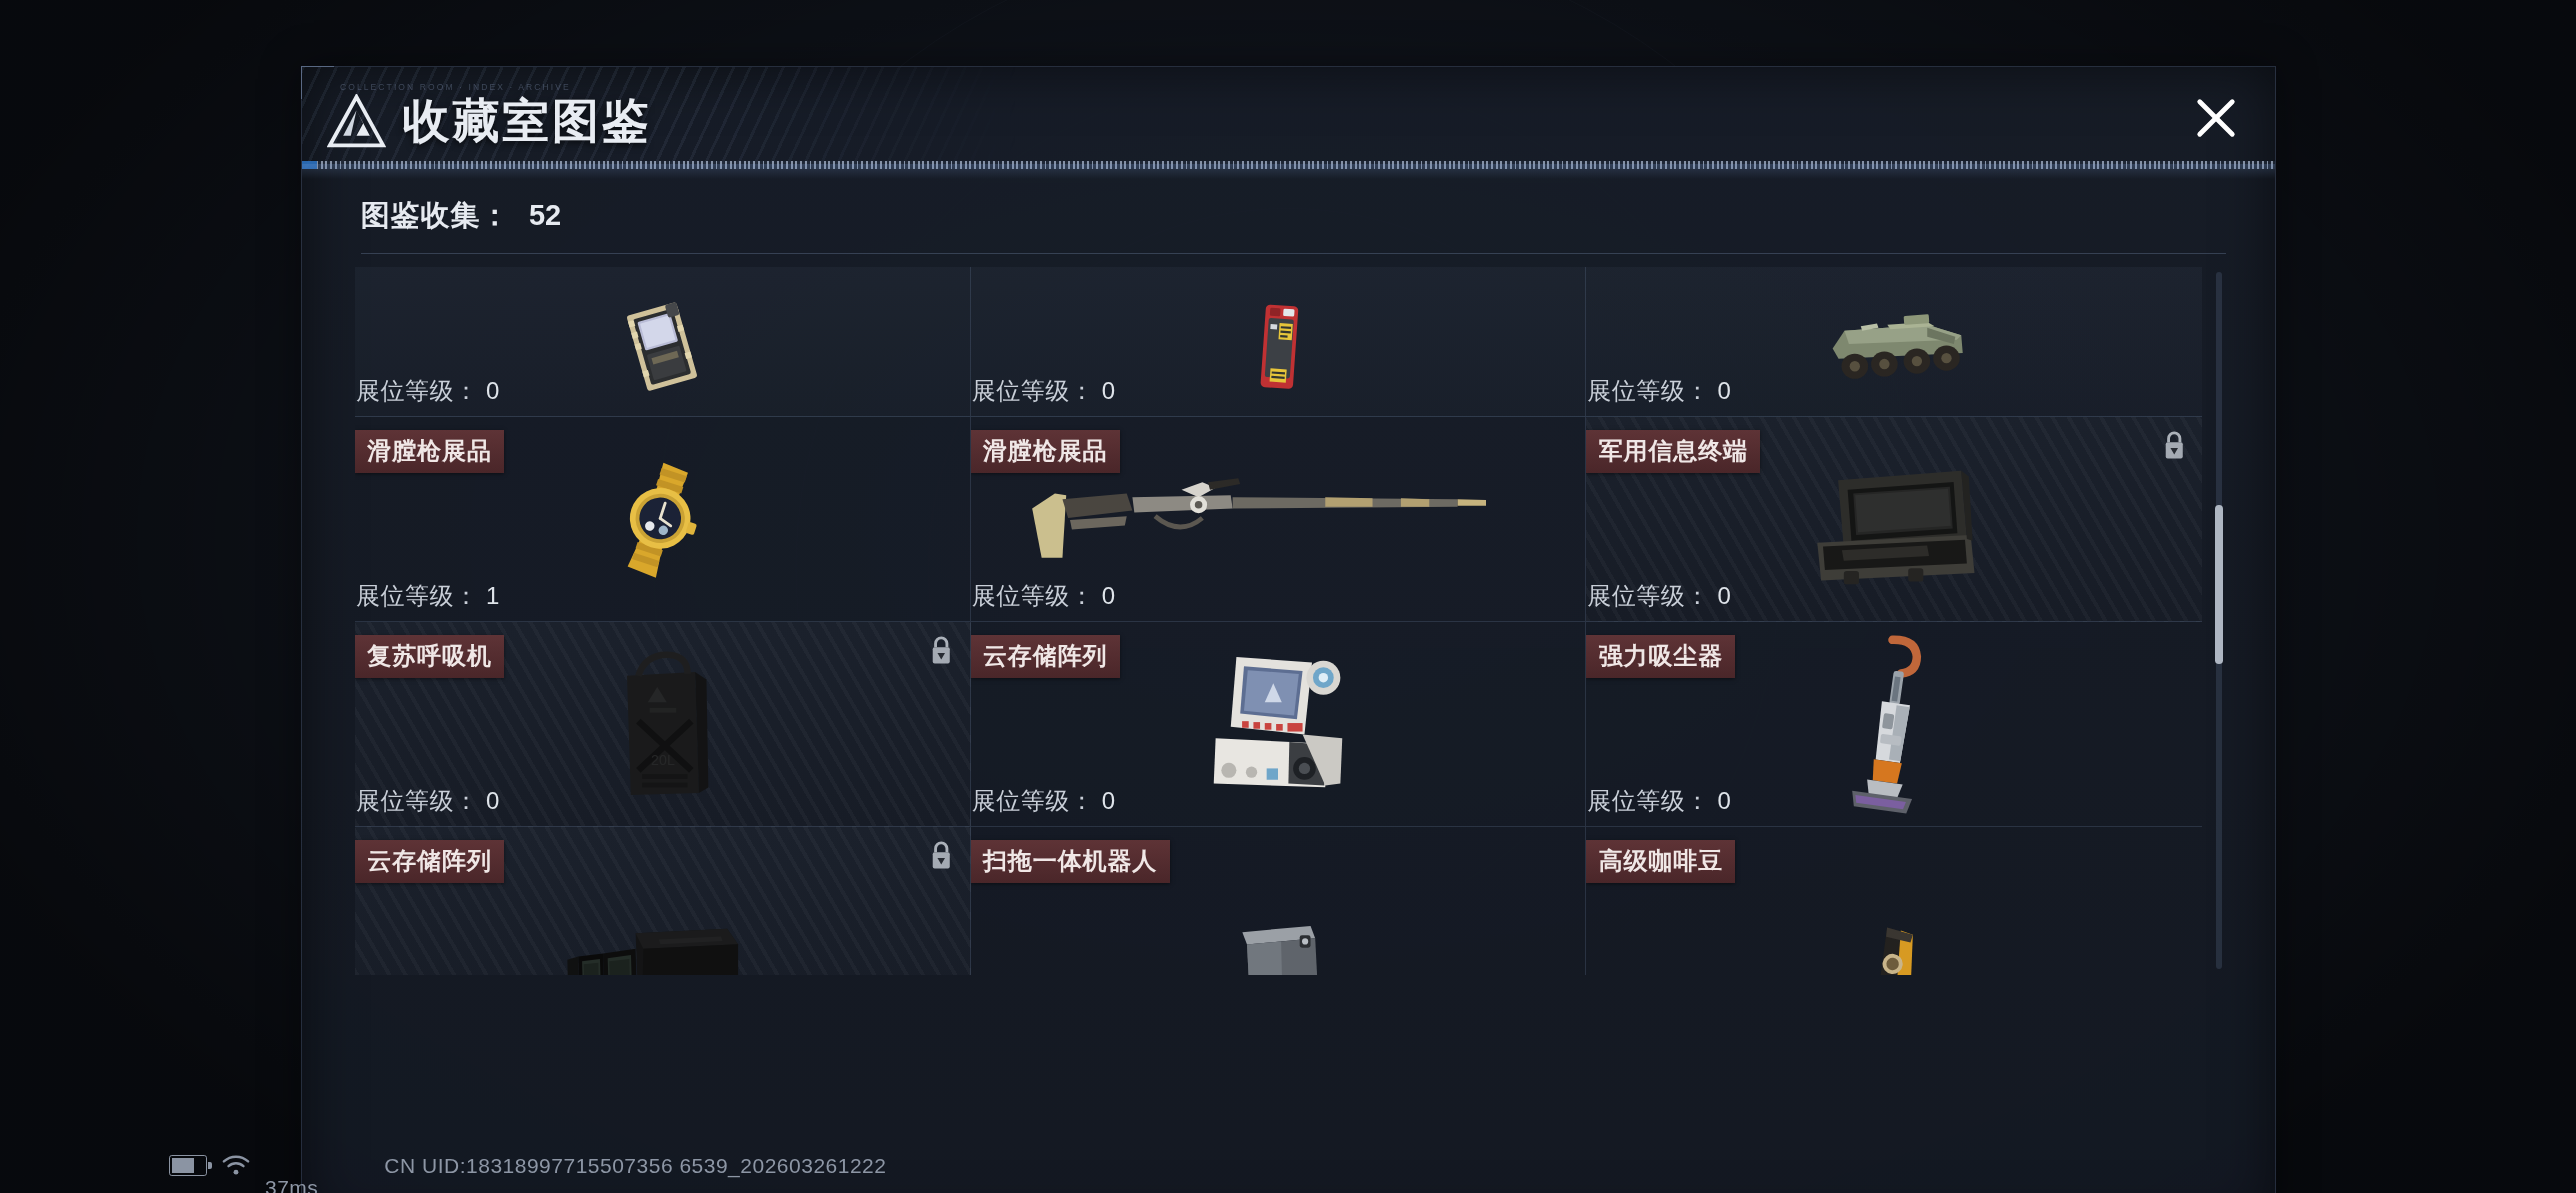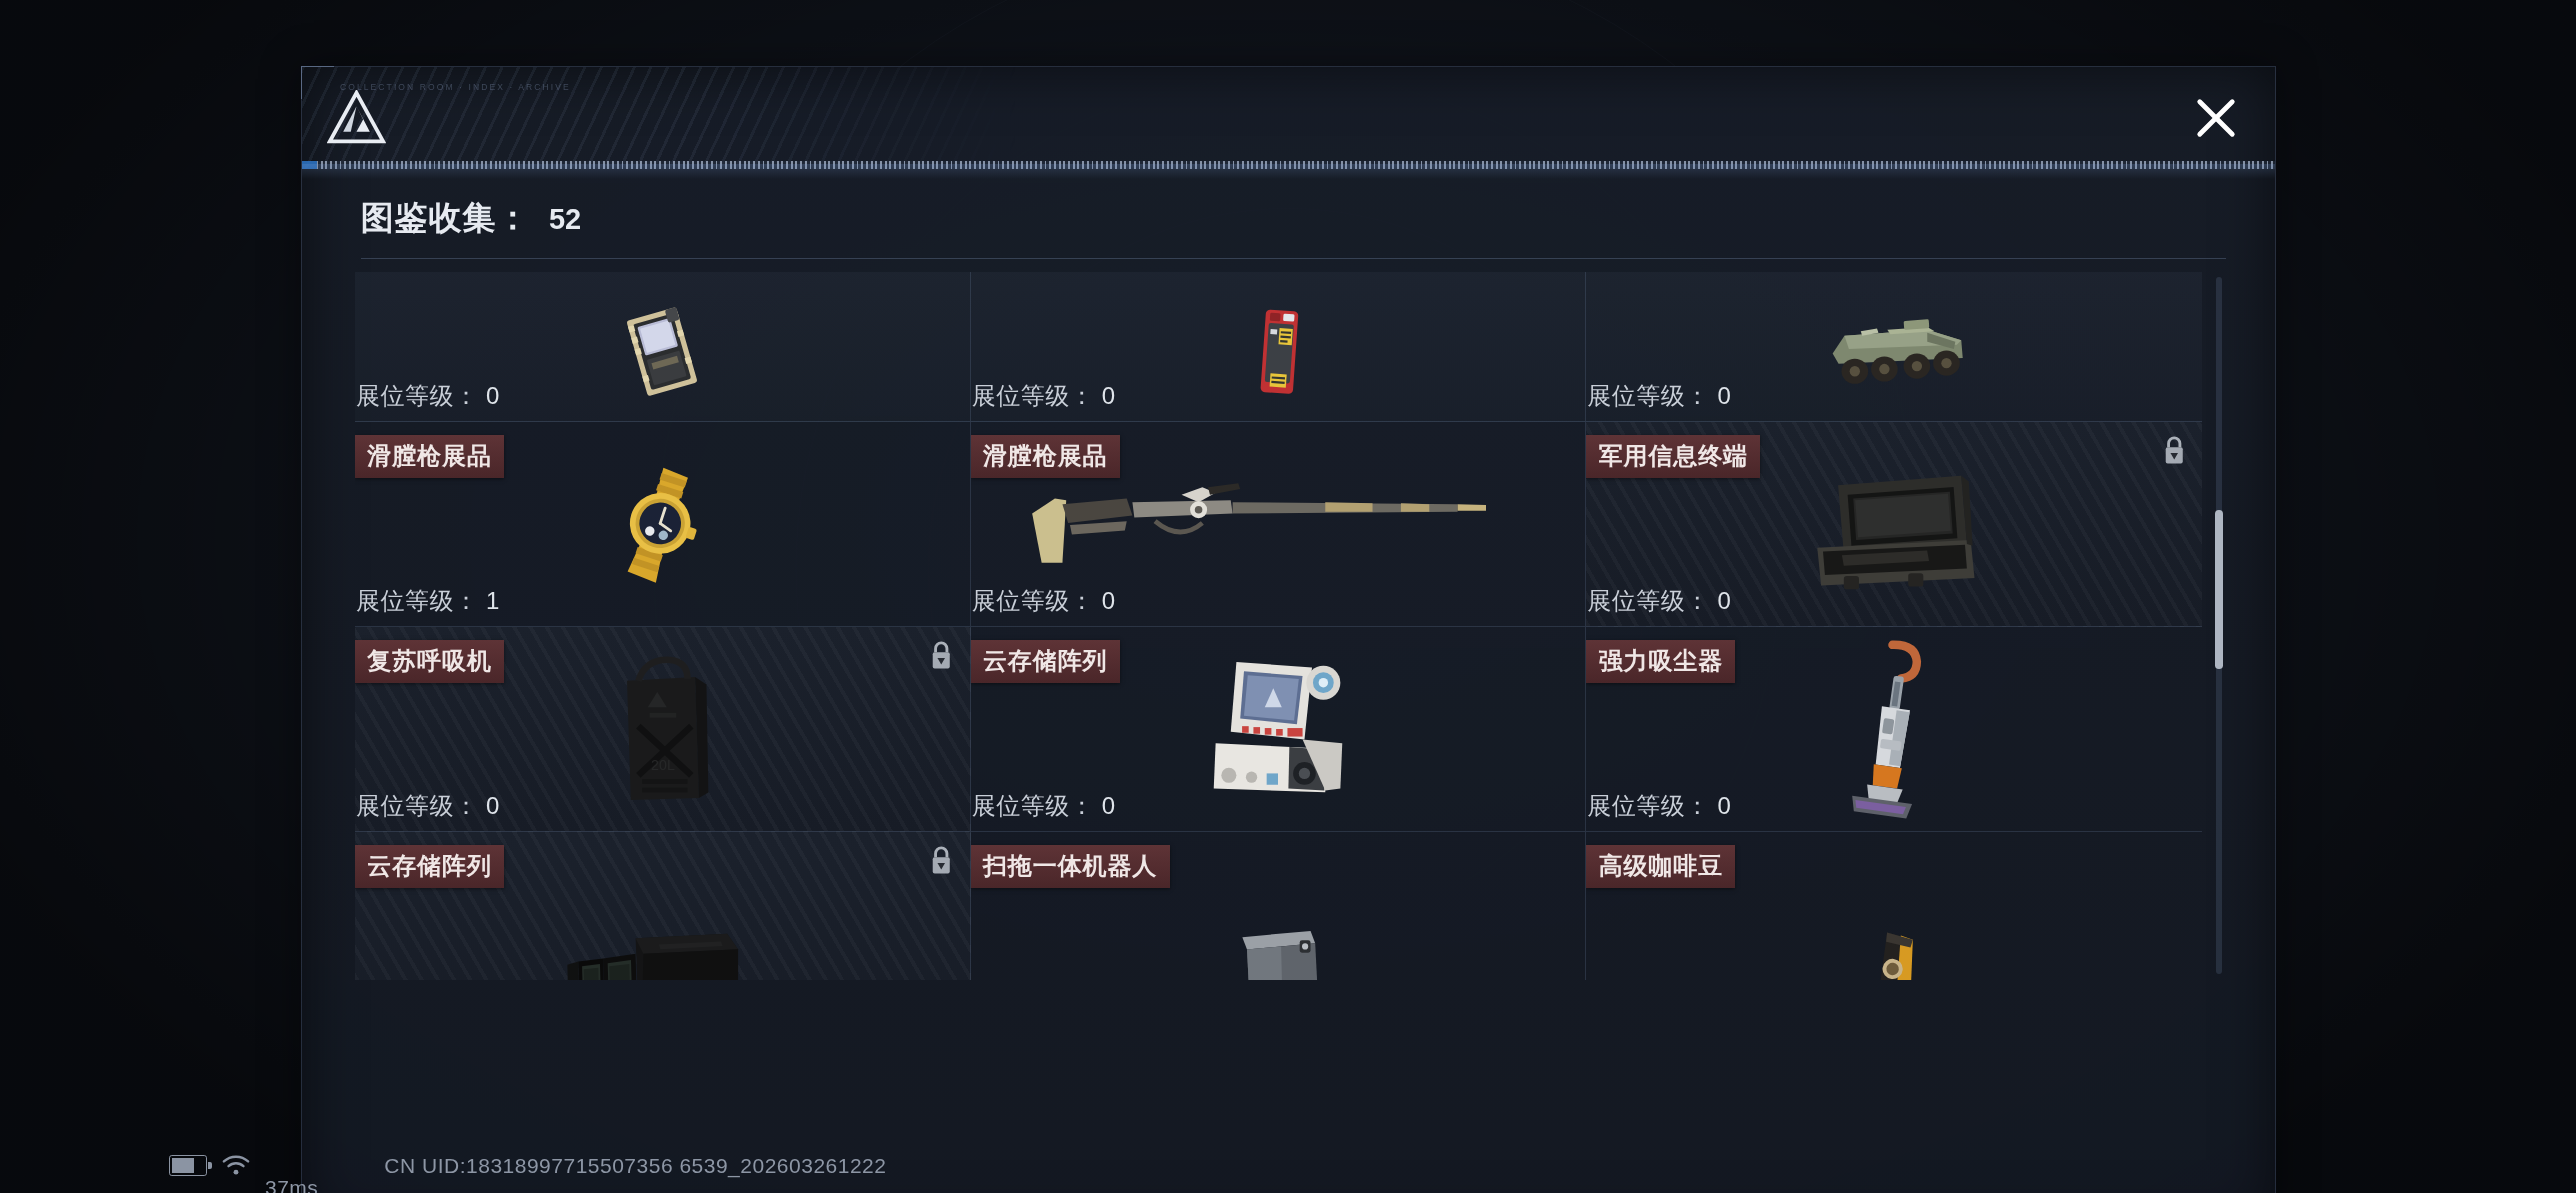--- a/index.html
+++ b/index.html
@@ -65,21 +65,21 @@
     opacity:.85;
   }
   #hdr-rule:before{ content:""; position:absolute; left:0; top:0; width:15px; height:8.5px;
     background:#2e76c8; }
   #hdr-glow{ position:absolute; left:0; right:0; bottom:-9.5px; height:15px;
     background:linear-gradient(180deg, rgba(120,155,210,.22), rgba(0,0,0,0)); }
 
   
   #body{ position:relative; padding:26.5px 45px 0 53px; height:calc(100% - 102px); }
   #collect-line{ display:flex; align-items:baseline; gap:3.8px; padding-left:5.7px; }
-  #collect-label{ font-size:33px; font-weight:bold; color:#e6eaf0; letter-spacing:0.9px; }
+  #collect-label{ font-size:29px; font-weight:bold; color:#e6eaf0; letter-spacing:0.9px; }
   #collect-value{ font-size:29px; font-weight:bold; color:#e6eaf0; margin-left:15px; }
   #collect-rule{ margin:17px 3.8px 0 5.7px; height:0.9px; background:rgba(130,152,188,.30); }
 
   
   #grid-view{ position:relative; margin-top:13.3px; height:708px; overflow:hidden;
     padding-right:28px; }
   #grid{ display:grid; grid-template-columns:repeat(3,1fr); }
   .cell{ position:relative; height:205px;
     border-right:0.9px solid rgba(120,142,178,.22);
     border-bottom:0.9px solid rgba(120,142,178,.22);
@@ -145,20 +145,21 @@
     <div id="hdr-micro">COLLECTION ROOM · INDEX · ARCHIVE</div>
 
     <div id="title-wrap">
       <span id="logo">
         <svg viewBox="0 0 62 58">
           <path d="M31 3 L59 54 L3 54 Z" fill="none" stroke="#e9edf3" stroke-width="4"></path>
           <path d="M31 17 L45 44 L31 44 L38 31 Z" fill="#e9edf3"></path>
           <path d="M31 17 L17 44 L25 44 Z" fill="#cfd6e0"></path>
         </svg>
       </span>
+      <span id="title">收藏室图鉴</span>
     </div>
 
     <div id="close-btn">
       <svg viewBox="0 0 46 46">
         <line x1="6" y1="6" x2="40" y2="40" stroke="#ffffff" stroke-width="5" stroke-linecap="round"></line>
         <line x1="40" y1="6" x2="6" y2="40" stroke="#ffffff" stroke-width="5" stroke-linecap="round"></line>
       </svg>
     </div>
 
     <div id="hdr-rule"></div>

